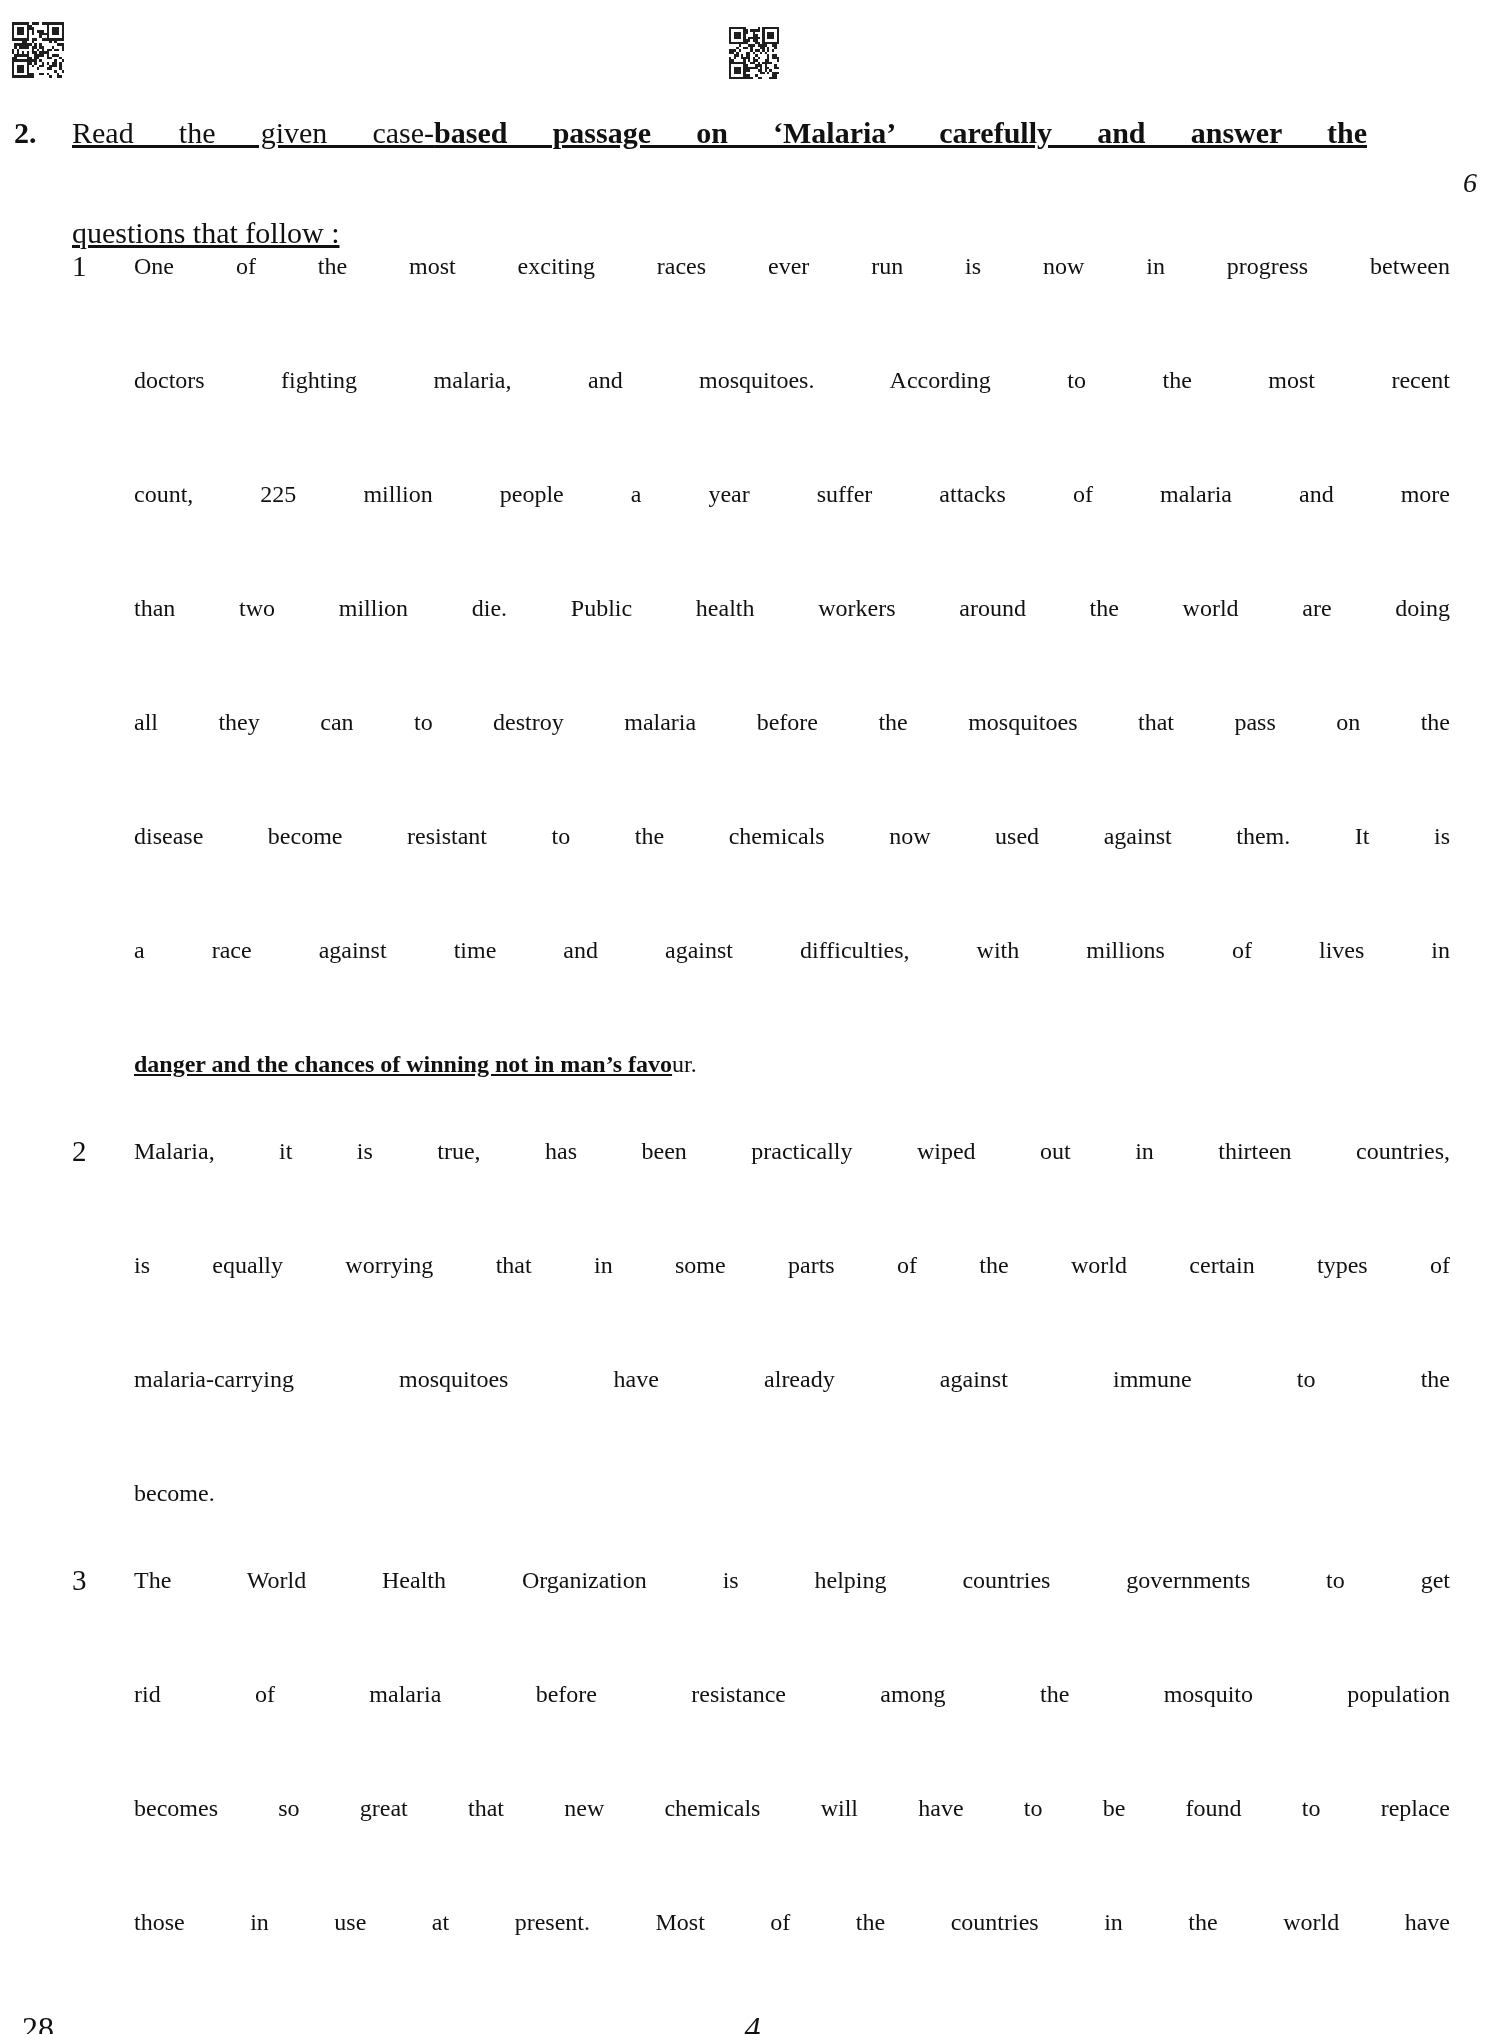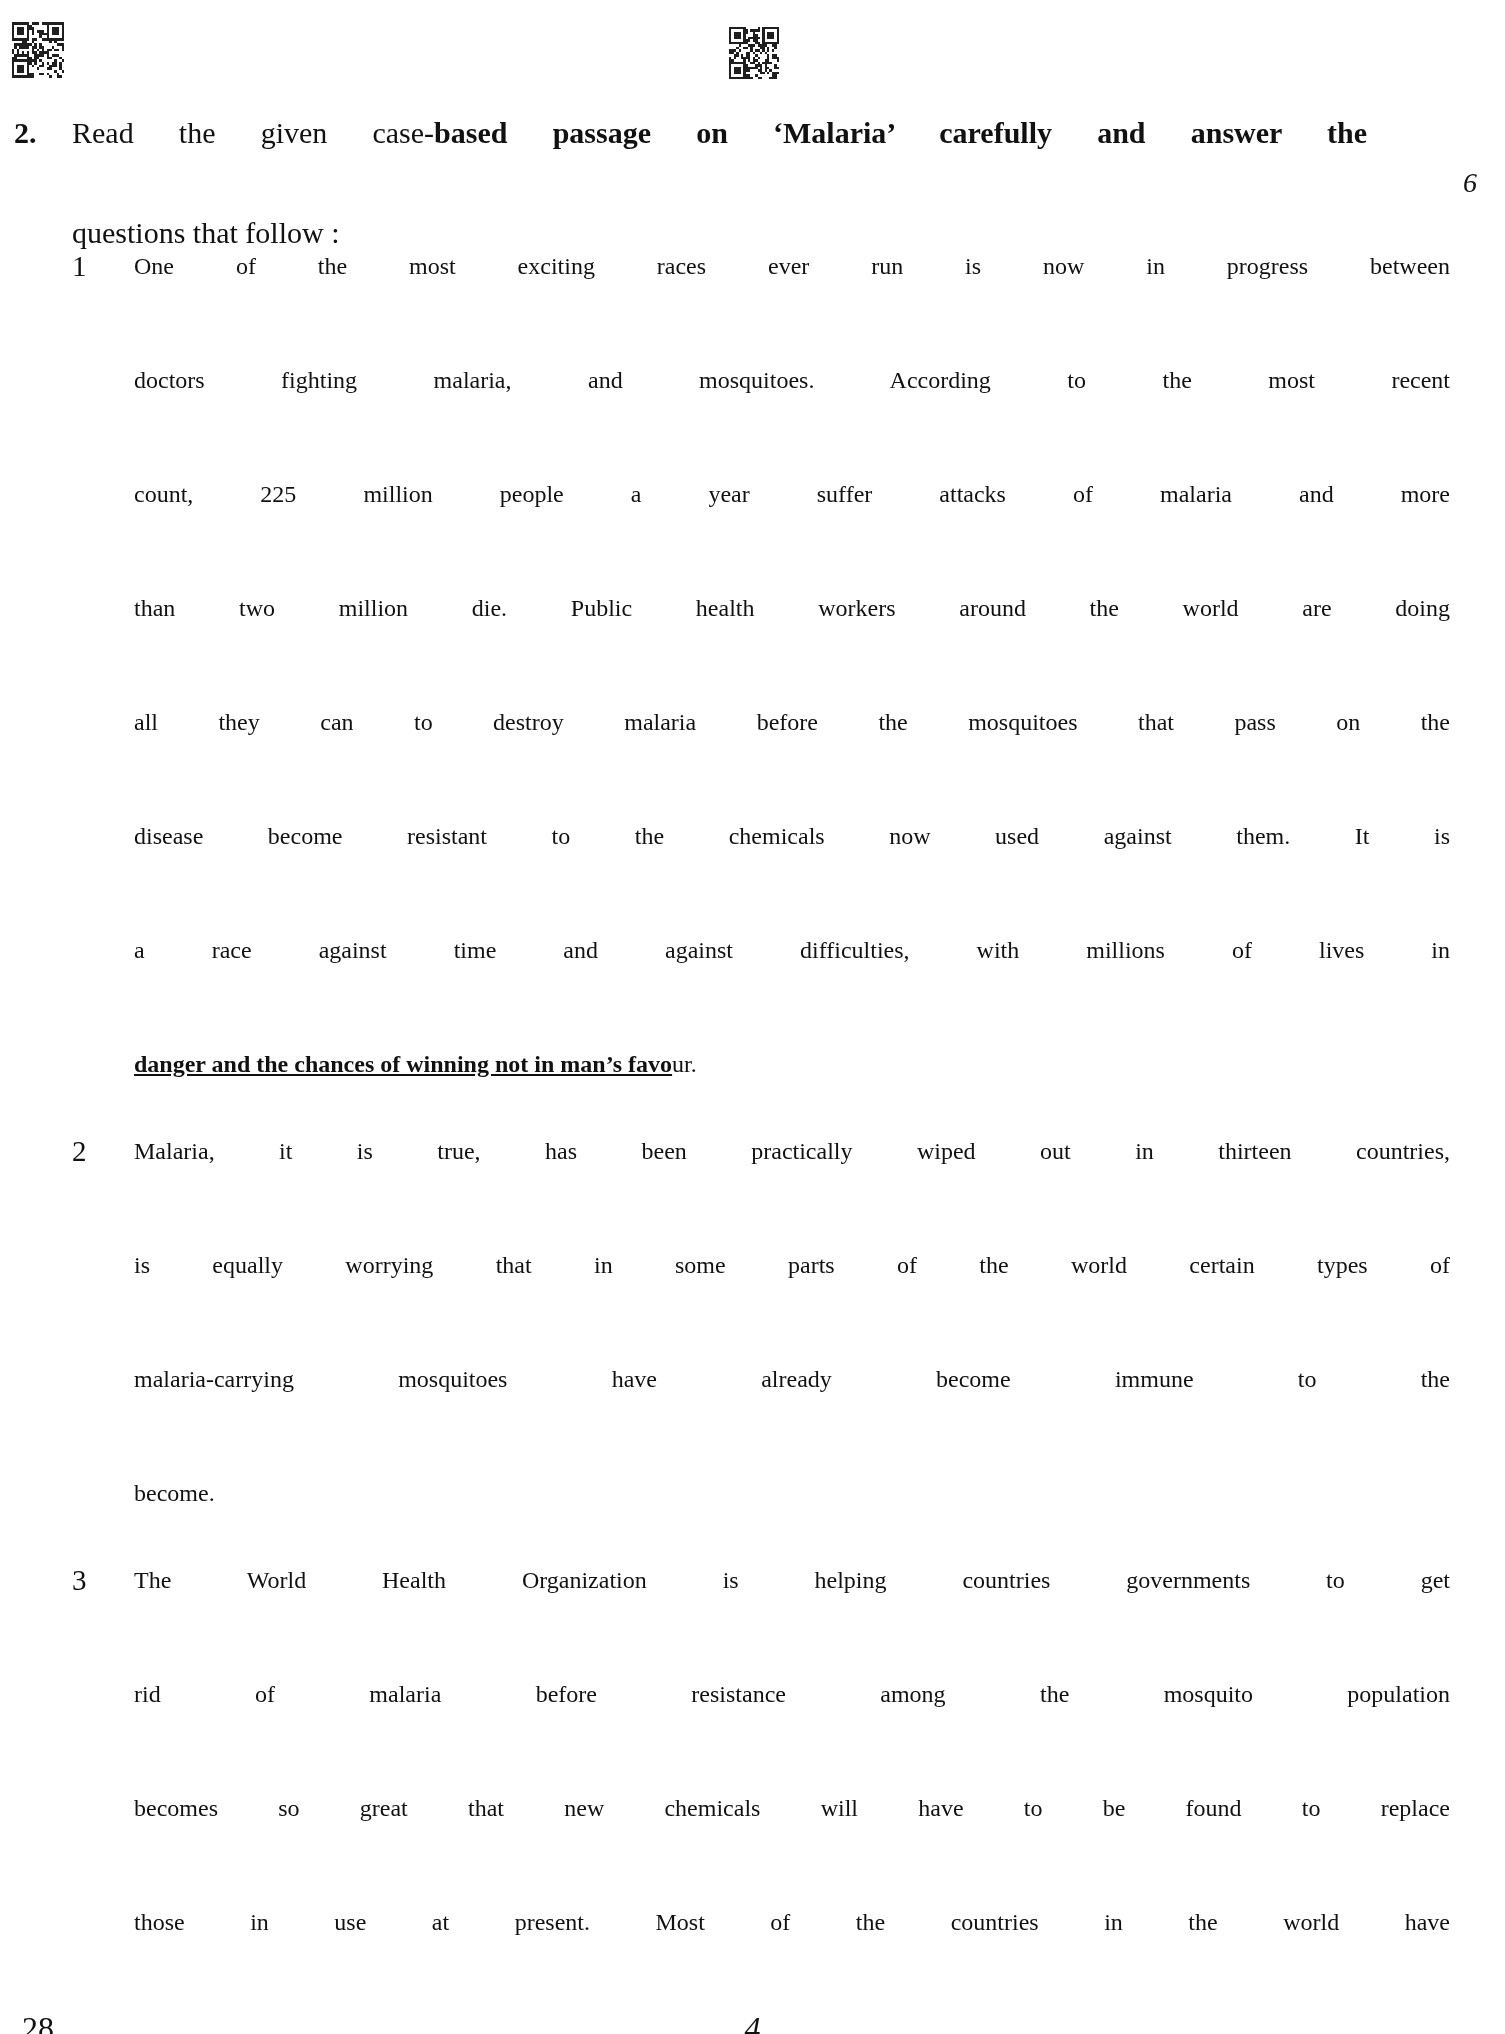--- a/index.html
+++ b/index.html
@@ -60,20 +60,21 @@
     text-align: left;
     padding-left: 6px;
   }
   .qtext {
     flex: 1 1 auto;
     font-size: 30px;
     line-height: 50px;
     text-align: justify;
     text-justify: inter-word;
     max-width: 1295px;
+    text-decoration: underline;
   }
   .qtext .lineA { display: block; text-align: justify; }
   .qtext .lineA::after {
     content: "";
     display: inline-block;
     width: 100%;
   }
   .marks {
     position: absolute;
     right: 28px;
@@ -1072,21 +1073,21 @@
           <span class="ln"><span>disease become resistant to the chemicals now used against them. It is</span></span>
           <span class="ln"><span>a race against time and against difficulties, with millions of lives in</span></span>
           <span class="ln last"><b>danger and the chances of winning not in man’s favo</b><span>ur.</span></span>
         </div>
       </div>
       <div class="para">
         <div class="para-num">2</div>
         <div class="para-body">
           <span class="ln"><span>Malaria, it is true, has been practically wiped out in thirteen countries,</span></span>
           <span class="ln"><span>is equally worrying that in some parts of the world certain types of</span></span>
-          <span class="ln"><span>malaria-carrying mosquitoes have already become immune to the</span></span>
+          <span class="ln"><span>malaria-carrying mosquitoes have already against immune to the</span></span>
           <span class="ln last"><span>become.</span></span>
         </div>
       </div>
       <div class="para">
         <div class="para-num">3</div>
         <div class="para-body">
           <span class="ln"><span>The World Health Organization is helping countries governments to get</span></span>
           <span class="ln"><span>rid of malaria before resistance among the mosquito population</span></span>
           <span class="ln"><span>becomes so great that new chemicals will have to be found to replace</span></span>
           <span class="ln"><span>those in use at present. Most of the countries in the world have</span></span>

